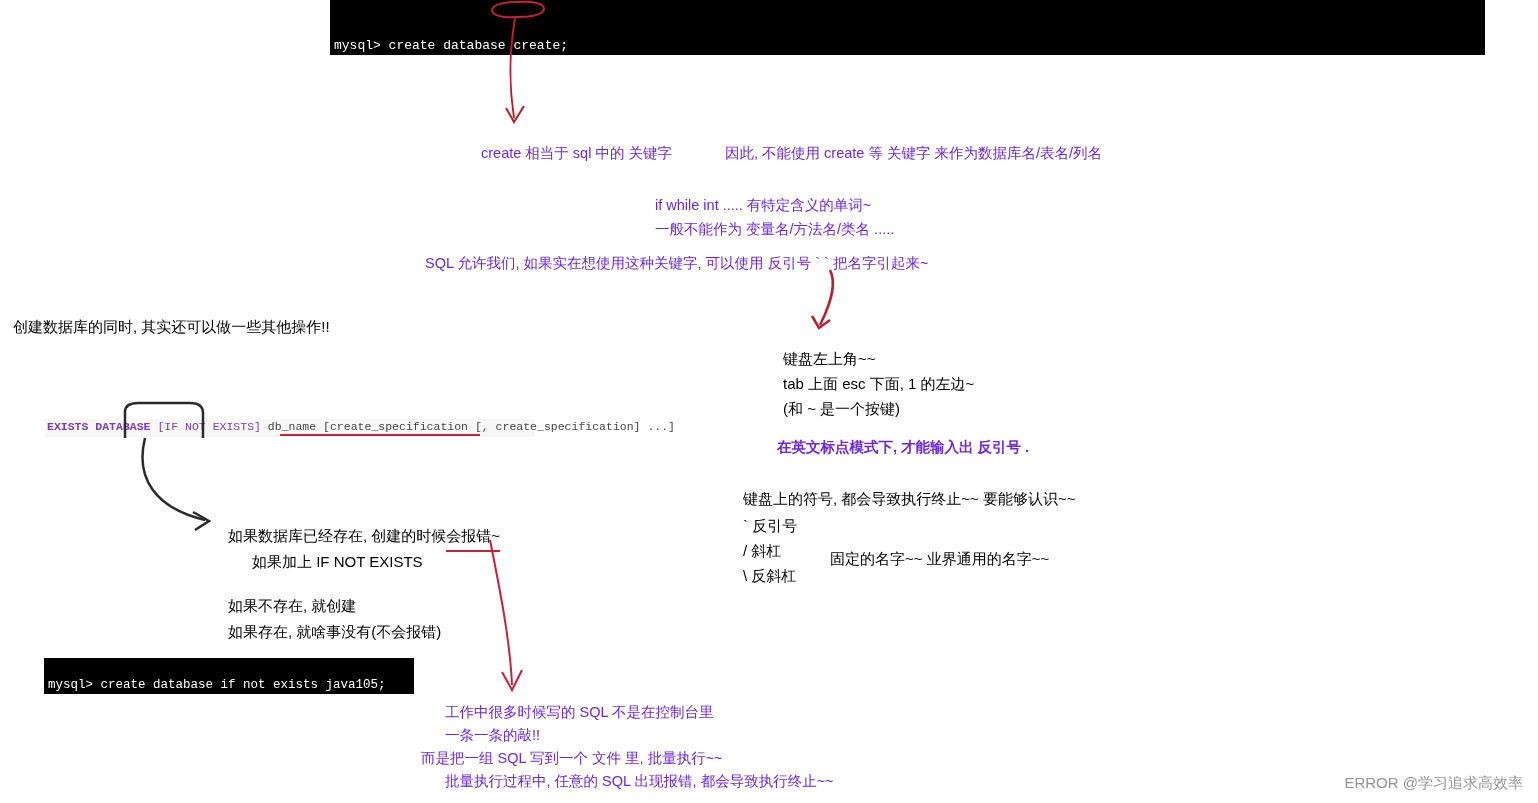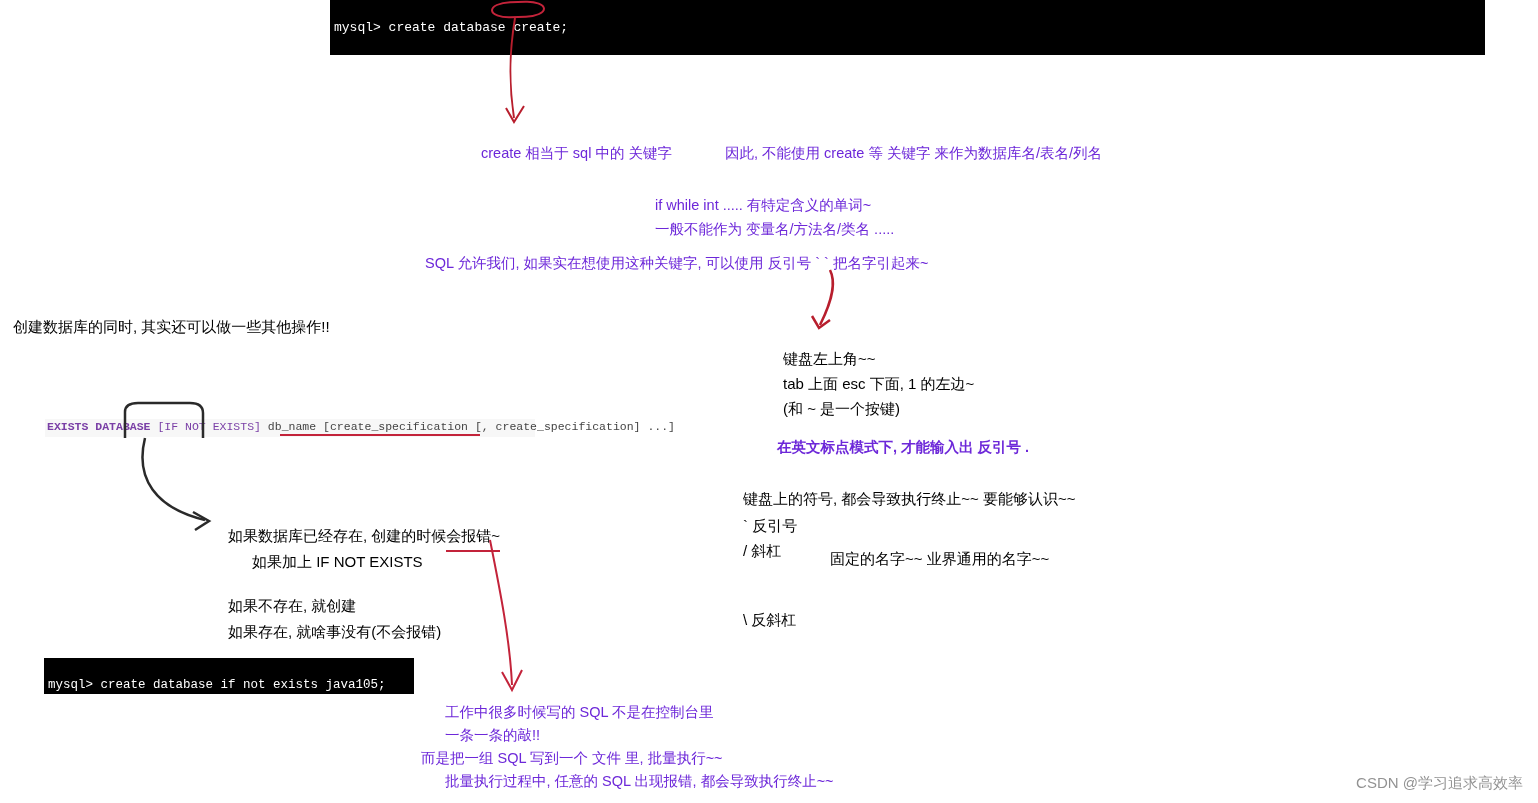--- a/index.html
+++ b/index.html
@@ -14,21 +14,21 @@
   .term-top {
     position: absolute;
     left: 330px;
     top: 0;
     width: 1155px;
     height: 55px;
     background: #000;
     color: #eee;
     font-family: "Courier New", monospace;
     font-size: 13px;
-    padding: 3px 4px;
+    padding: 21px 4px;
     line-height: 1.3;
     white-space: pre-wrap;
   }
   .term-top .l1 { color: #fff; }
   .term-top .l2 { color: #fff; }
   .term-bot {
     position: absolute;
     left: 44px;
     top: 658px;
     width: 370px;
@@ -116,21 +116,21 @@
 
 <div class="abs black-note" style="left:783px; top:345px;">键盘左上角~~</div>
 <div class="abs black-note" style="left:783px; top:370px;">tab 上面 esc 下面, 1 的左边~</div>
 <div class="abs black-note" style="left:783px; top:395px;">(和 ~ 是一个按键)</div>
 
 <div class="abs red-note" style="left:777px; top:435px;font-weight:bold;">在英文标点模式下, 才能输入出 反引号 .</div>
 
 <div class="abs black-note" style="left:743px; top:485px;">键盘上的符号, 都会导致执行终止~~ 要能够认识~~</div>
 <div class="abs black-note" style="left:743px; top:512px;">` 反引号</div>
 <div class="abs black-note" style="left:743px; top:537px;">/ 斜杠</div>
-<div class="abs black-note" style="left:743px; top:562px;margin-top:44px;">\ 反斜杠</div>
+<div class="abs black-note" style="left:743px; top:562px;">\ 反斜杠</div>
 <div class="abs black-note" style="left:830px; top:545px;">固定的名字~~ 业界通用的名字~~</div>
 
 <div class="abs black-note" style="left:13px; top:313px;">创建数据库的同时, 其实还可以做一些其他操作!!</div>
 
 <div class="code-line">
   <span class="kw">EXISTS DATABASE</span><span class="opt"> [IF NOT EXISTS] </span><span class="plain">db_name [create_specification [, create_specification] ...]</span>
 </div>
 
 <svg class="anno" style="left:120px; top:400px; width:90px; height:45px;">
   <path d="M5 38 L5 12 C 5 5, 10 3, 18 3 L70 3 C 78 3, 83 6, 83 13 L83 38" stroke="#2a2a2a" stroke-width="2.5" fill="none"></path>
@@ -158,13 +158,13 @@
 <svg class="anno" style="left:470px; top:540px; width:60px; height:160px;">
   <path d="M20 0 C 30 50, 40 100, 42 145" stroke="#c3233a" stroke-width="2" fill="none"></path>
   <path d="M32 132 L42 150 L52 130" stroke="#c3233a" stroke-width="2" fill="none"></path>
 </svg>
 
 <div class="abs red-note" style="left:445px; top:700px;">工作中很多时候写的 SQL 不是在控制台里</div>
 <div class="abs red-note" style="left:445px; top:723px;">一条一条的敲!!</div>
 <div class="abs red-note" style="left:421px; top:746px;">而是把一组 SQL 写到一个 文件 里, 批量执行~~</div>
 <div class="abs red-note" style="left:445px; top:769px;">批量执行过程中, 任意的 SQL 出现报错, 都会导致执行终止~~</div>
 
-<div class="watermark">CSDN @学习追求高效率</div>
+<div class="watermark">ERROR @学习追求高效率</div>
 
 </body></html>

